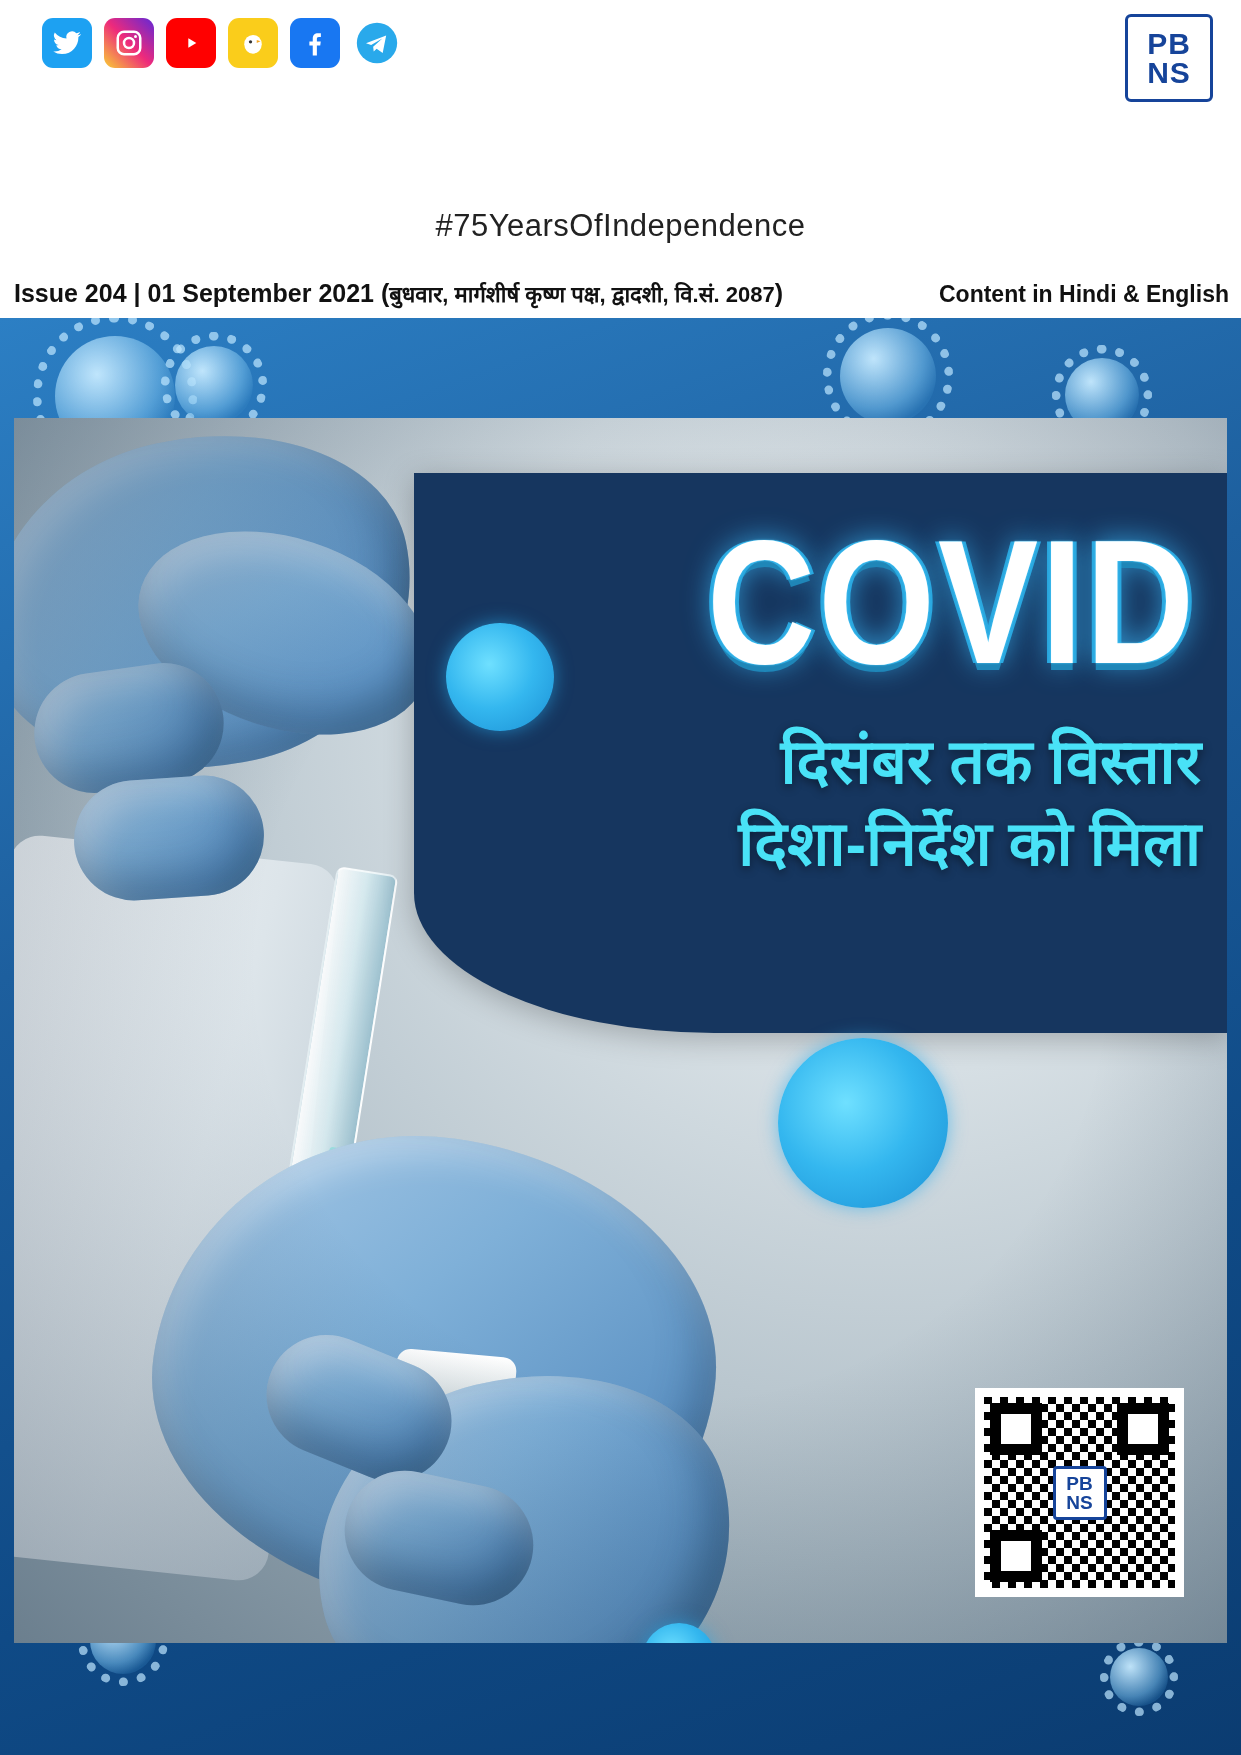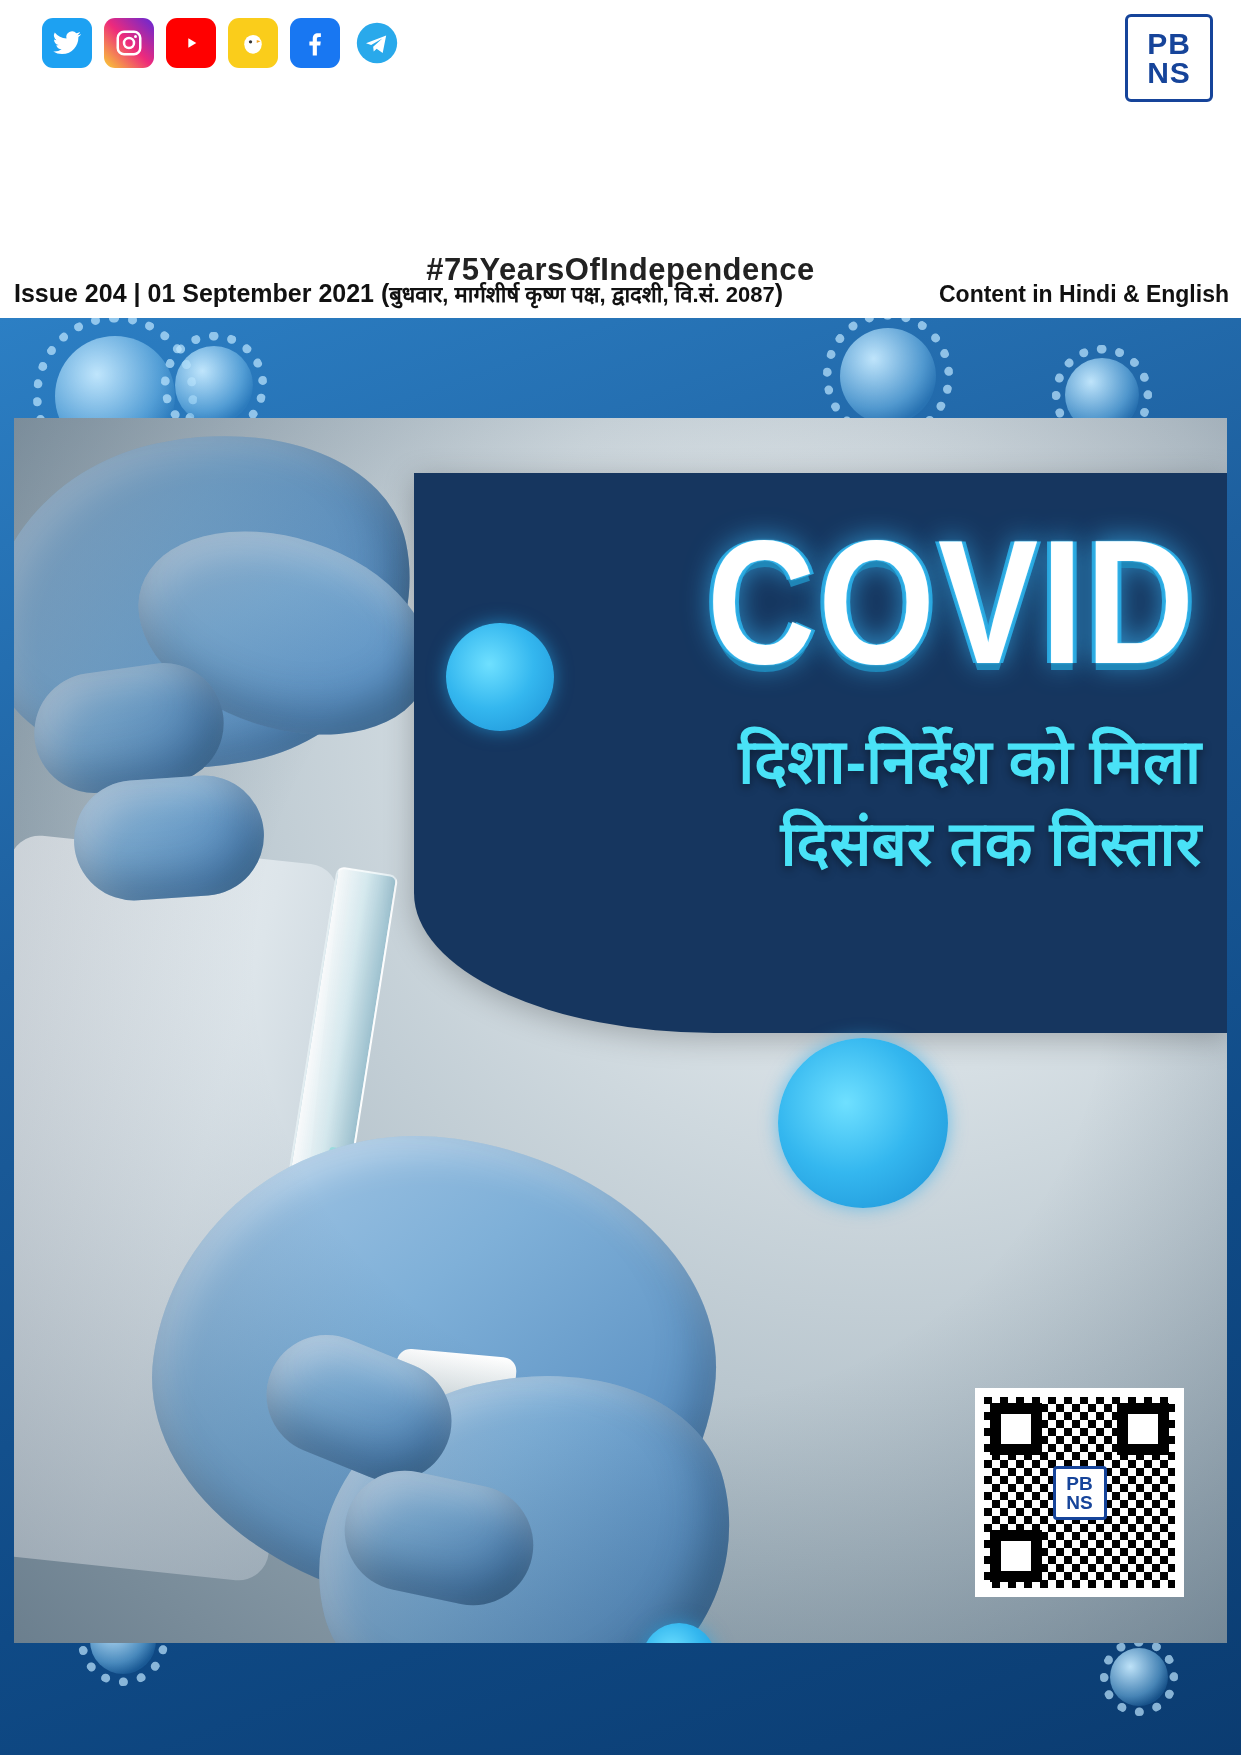--- a/index.html
+++ b/index.html
@@ -68,24 +68,23 @@
     font-size: 92px;
     line-height: 1;
     color: #1a1a1a;
     letter-spacing: -1px;
   }
   .hashtag {
     position: absolute;
     top: 208px; left: 0; right: 0;
     text-align: center;
     font-size: 31px;
-    font-weight: 700;
+    font-weight: 400;
     color: #222;
     letter-spacing: 0.5px;
-    margin-top: 44px;
   }
 
   .issue-bar {
     position: absolute;
     bottom: 10px; left: 0; right: 0;
     display: flex;
     align-items: flex-end;
     justify-content: space-between;
     padding: 0 12px 0 14px;
   }
@@ -411,22 +410,22 @@
       <div class="vial-neck"></div>
       <div class="vial"></div>
       <div class="glove glove-bottom2"></div>
       <div class="glove glove-finger gf3"></div>
       <div class="glove glove-finger gf4"></div>
       <div class="photo-vignette"></div>
 
       <div class="headline-panel">
         <div class="headline-covid">COVID</div>
         <div class="headline-hindi">
+          <div>दिसंबर तक विस्तार</div>
           <div>दिशा-निर्देश को मिला</div>
-          <div>दिसंबर तक विस्तार</div>
         </div>
       </div>
 
       <div class="virus virus-a"></div>
       <div class="virus virus-b"></div>
       <div class="virus virus-c"></div>
 
       <div class="qr">
         <div class="qr-eye tl"></div>
         <div class="qr-eye tr"></div>

